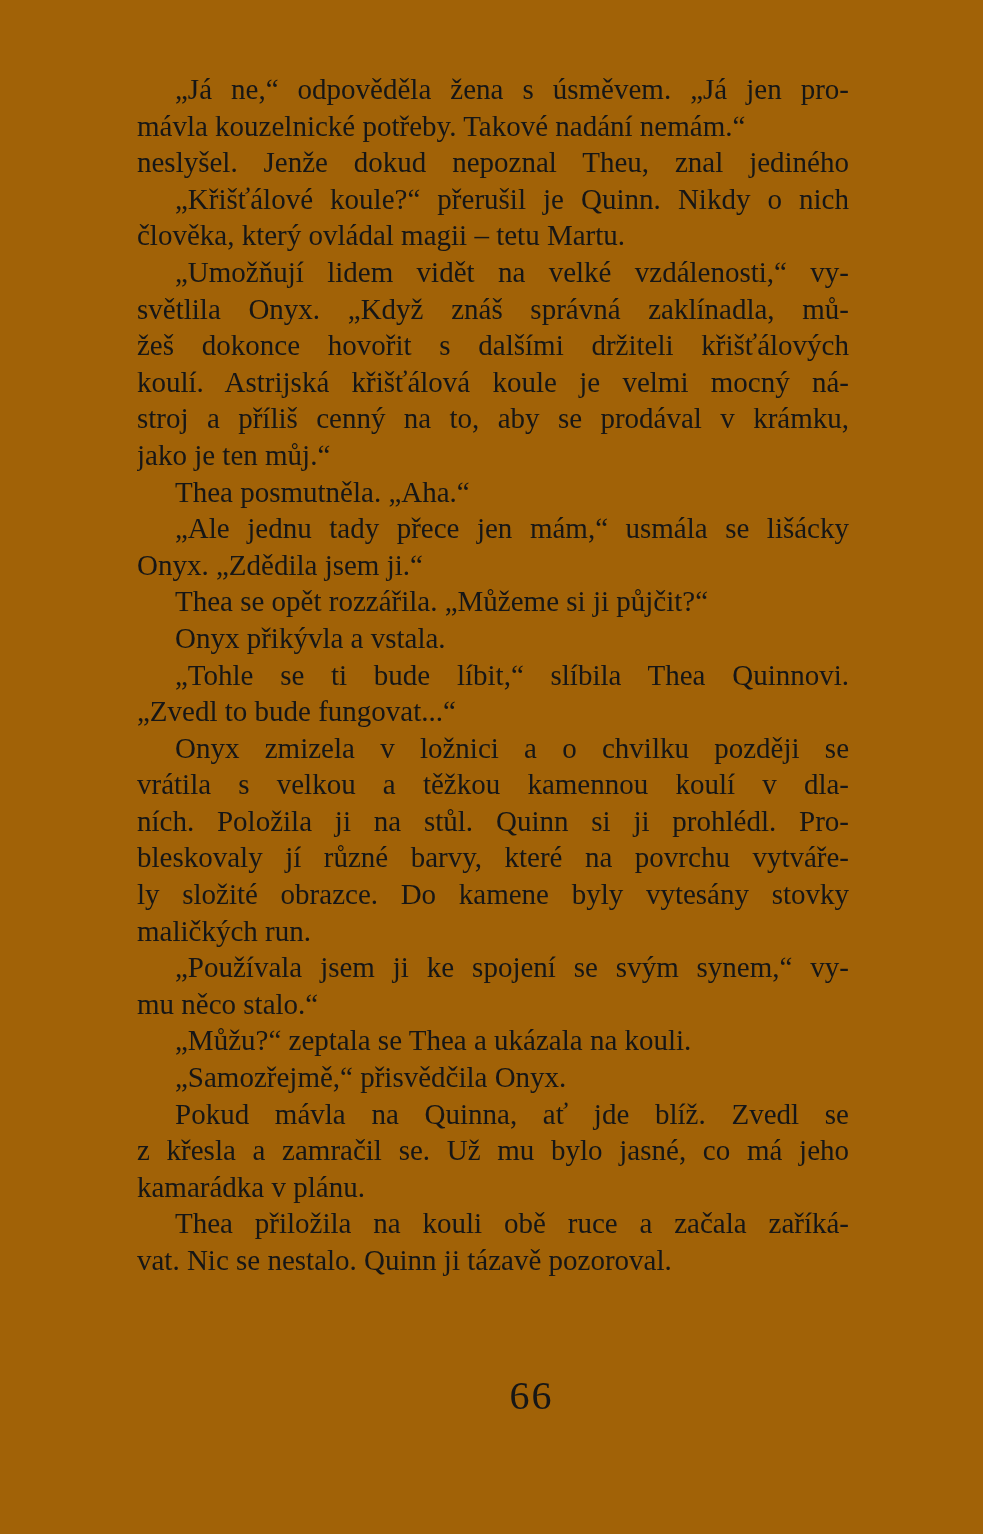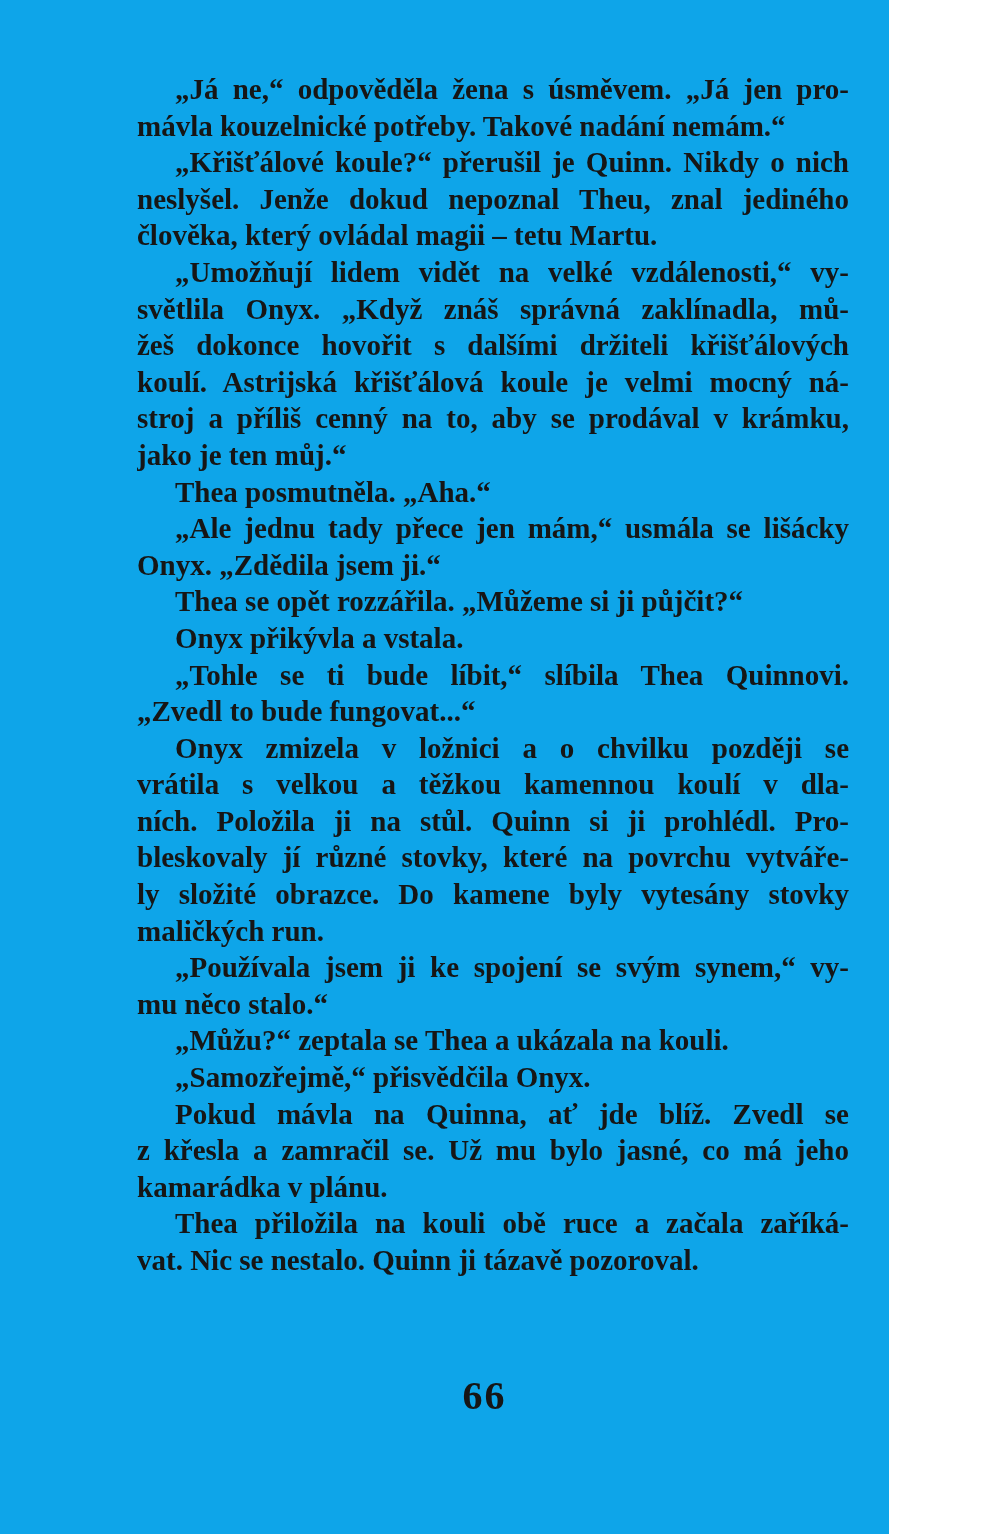--- a/index.html
+++ b/index.html
@@ -2,27 +2,26 @@
 <html lang="cs"><head>
 <meta charset="utf-8">
 <style>
   html, body {
     margin: 0;
     padding: 0;
     background: #ffffff;
   }
   .book-page {
     position: relative;
-    width: 889px;
+    width: 983px;
     height: 1534px;
-    background: #0ea5e9;
+    background: #a16207;
     overflow: hidden;
     font-family: "Liberation Serif", "DejaVu Serif", serif;
     color: #161616;
-    font-weight: bold;
   }
   .text-block {
     position: absolute;
     left: 137px;
     top: 71px;
     width: 712px;
     font-size: 29px;
     line-height: 36.6px;
   }
   .paragraph {
@@ -56,22 +55,22 @@
 </head>
 <body>
 
 <div class="book-page">
   <div class="text-block">
       <div class="paragraph">
         <div class="line first just">„Já ne,“ odpověděla žena s úsměvem. „Já jen pro-</div>
         <div class="line">mávla kouzelnické potřeby. Takové nadání nemám.“</div>
       </div>
       <div class="paragraph">
+        <div class="line just">neslyšel. Jenže dokud nepoznal Theu, znal jediného</div>
         <div class="line first just">„Křišťálové koule?“ přerušil je Quinn. Nikdy o nich</div>
-        <div class="line just">neslyšel. Jenže dokud nepoznal Theu, znal jediného</div>
         <div class="line">člověka, který ovládal magii – tetu Martu.</div>
       </div>
       <div class="paragraph">
         <div class="line first just">„Umožňují lidem vidět na velké vzdálenosti,“ vy-</div>
         <div class="line just">světlila Onyx. „Když znáš správná zaklínadla, mů-</div>
         <div class="line just">žeš dokonce hovořit s dalšími držiteli křišťálových</div>
         <div class="line just">koulí. Astrijská křišťálová koule je velmi mocný ná-</div>
         <div class="line just">stroj a příliš cenný na to, aby se prodával v krámku,</div>
         <div class="line">jako je ten můj.“</div>
       </div>
@@ -89,21 +88,21 @@
         <div class="line first">Onyx přikývla a vstala.</div>
       </div>
       <div class="paragraph">
         <div class="line first just">„Tohle se ti bude líbit,“ slíbila Thea Quinnovi.</div>
         <div class="line">„Zvedl to bude fungovat...“</div>
       </div>
       <div class="paragraph">
         <div class="line first just">Onyx zmizela v ložnici a o chvilku později se</div>
         <div class="line just">vrátila s velkou a těžkou kamennou koulí v dla-</div>
         <div class="line just">ních. Položila ji na stůl. Quinn si ji prohlédl. Pro-</div>
-        <div class="line just">bleskovaly jí různé stovky, které na povrchu vytváře-</div>
+        <div class="line just">bleskovaly jí různé barvy, které na povrchu vytváře-</div>
         <div class="line just">ly složité obrazce. Do kamene byly vytesány stovky</div>
         <div class="line">maličkých run.</div>
       </div>
       <div class="paragraph">
         <div class="line first just">„Používala jsem ji ke spojení se svým synem,“ vy-</div>
         <div class="line">mu něco stalo.“</div>
       </div>
       <div class="paragraph">
         <div class="line first">„Můžu?“ zeptala se Thea a ukázala na kouli.</div>
       </div>

